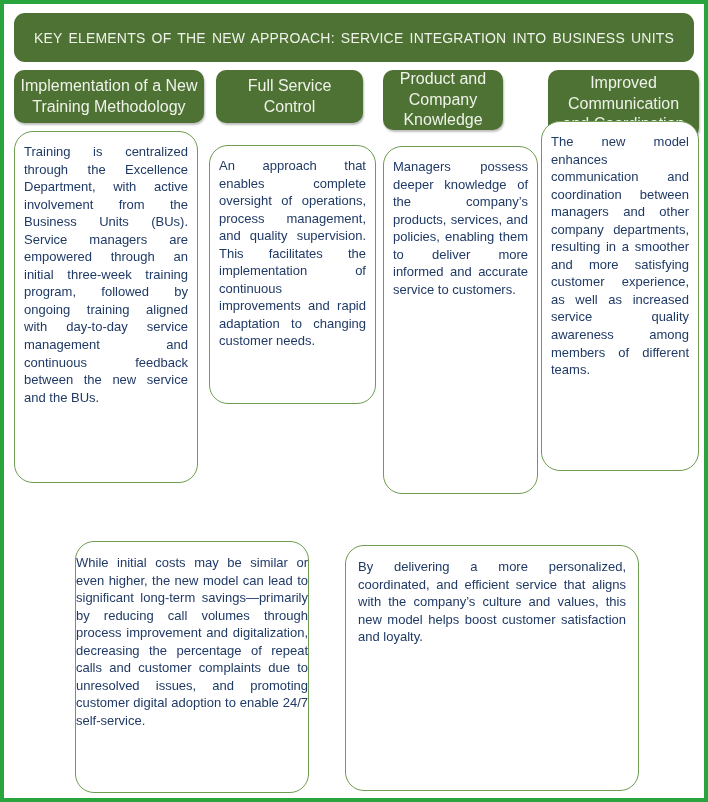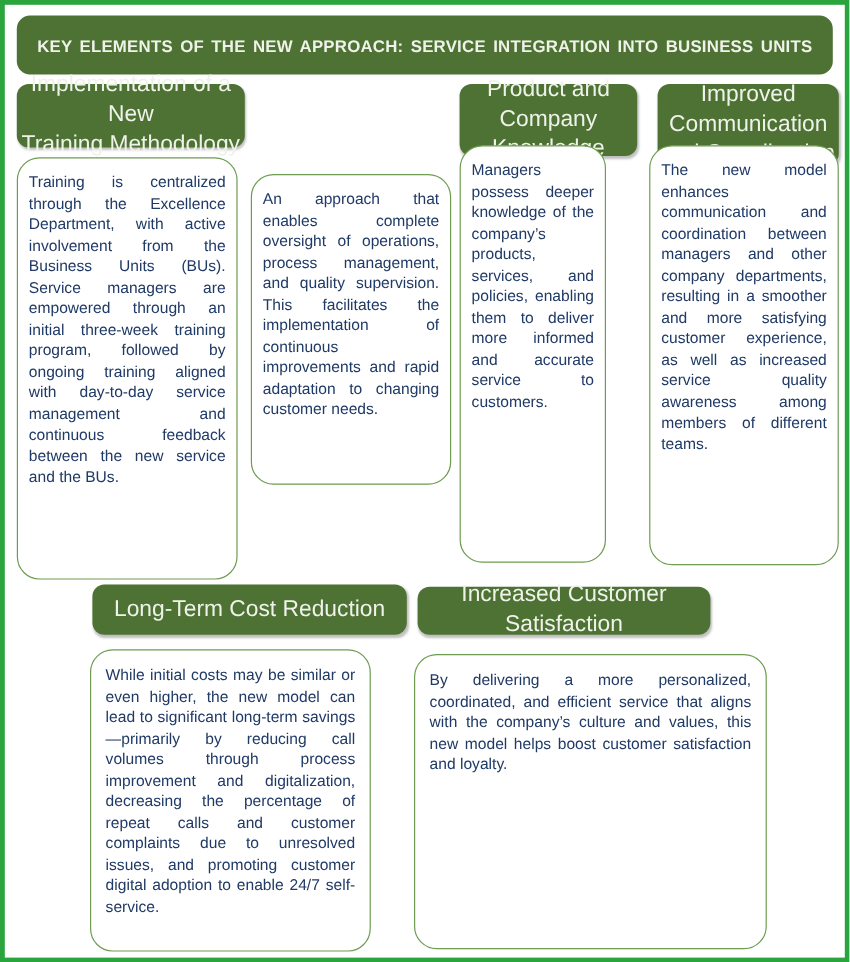--- a/index.html
+++ b/index.html
@@ -15,85 +15,84 @@
   .banner {
     position:absolute; left:10px; top:9px; width:680px; height:49px;
     background:#4D7233;
     border-radius:11px;
     display:flex; align-items:center; justify-content:center;
     color:#EFF2E9;
     font-size:14px;
     letter-spacing:0.2px;
     word-spacing:2px;
     text-align:center;
-    font-weight:bold;
   }
   .hdr {
     position:absolute;
     background:#4D7233;
     border-radius:10px;
     display:flex; align-items:center; justify-content:center;
     color:#EFF2E9;
-    font-size:19px;
+    font-size:16px;
     line-height:1.3;
     text-align:center;
     white-space:pre-line;
     box-shadow:1px 2px 2px rgba(0,0,0,0.25);
   }
   .body-box {
     position:absolute;
     border:1.5px solid #6E9C50;
     border-radius:19px;
     background:#ffffff;
     color:#203A66;
     font-size:13px;
     line-height:1.35;
     text-align:justify;
     padding:11px 9px;
     overflow:hidden;
   }
   
   #h1 { left:10px;  top:66px; width:190px; height:53px; }
   #h2 { left:212px; top:66px; width:147px; height:53px; }
-  #h3 { left:379px; top:66px; width:148px; height:60px; }
+  #h3 { left:379px; top:66px; width:120px; height:60px; }
   #h4 { left:544px; top:66px; width:151px; height:68px; }
   
   #b1 { left:10px;  top:127px; width:184px; height:352px; }
   #b2 { left:205px; top:141px; width:167px; height:259px; }
-  #b3 { left:379px; top:117px; width:122px; height:348px; }
+  #b3 { left:379px; top:142px; width:155px; height:348px; }
   #b4 { left:537px; top:117px; width:158px; height:350px; }
   
   #h5 { left:73px;  top:483px; width:262px; height:42px; }
   #h6 { left:344px; top:485px; width:244px; height:40px; }
   
-  #b5 { left:71px;  top:537px; width:234px; height:252px; padding:12px 12px; }
+  #b5 { left:71px;  top:537px; width:234px; height:252px; padding:12px 0; }
   #b6 { left:341px; top:541px; width:294px; height:246px; padding:12px 12px; }
 </style>
 </head>
 <body>
 
 <div class="frame">
 
   <div class="banner">
     <span>KEY ELEMENTS OF THE NEW APPROACH: SERVICE INTEGRATION INTO BUSINESS UNITS</span>
   </div>
 
   <div class="hdr" id="h1">Implementation of a New
 Training Methodology</div>
+  <div class="hdr" id="h2">Full Service
+Control</div>
   <div class="hdr" id="h3">Product and
 Company
 Knowledge</div>
   <div class="hdr" id="h4">Improved
 Communication
 and Coordination</div>
 
   <div class="body-box" id="b1">Training is centralized through the Excellence Department, with active involvement from the Business Units (BUs). Service managers are empowered through an initial three-week training program, followed by ongoing training aligned with day-to-day service management and continuous feedback between the new service and the BUs.</div>
   <div class="body-box" id="b2">An approach that enables complete oversight of operations, process management, and quality supervision. This facilitates the implementation of continuous improvements and rapid adaptation to changing customer needs.</div>
   <div class="body-box" id="b3">Managers possess deeper knowledge of the company’s products, services, and policies, enabling them to deliver more informed and accurate service to customers.</div>
   <div class="body-box" id="b4">The new model enhances communication and coordination between managers and other company departments, resulting in a smoother and more satisfying customer experience, as well as increased service quality awareness among members of different teams.</div>
 
-  <div class="hdr" id="h5">Long-Term Cost Reduction</div>
-  <div class="hdr" id="h6">Increased Customer Satisfaction</div>
 
   <div class="body-box" id="b5">While initial costs may be similar or even higher, the new model can lead to significant long-term savings—primarily by reducing call volumes through process improvement and digitalization, decreasing the percentage of repeat calls and customer complaints due to unresolved issues, and promoting customer digital adoption to enable 24/7 self-service.</div>
   <div class="body-box" id="b6">By delivering a more personalized, coordinated, and efficient service that aligns with the company’s culture and values, this new model helps boost customer satisfaction and loyalty.</div>
 
 </div>
 
 </body></html>

